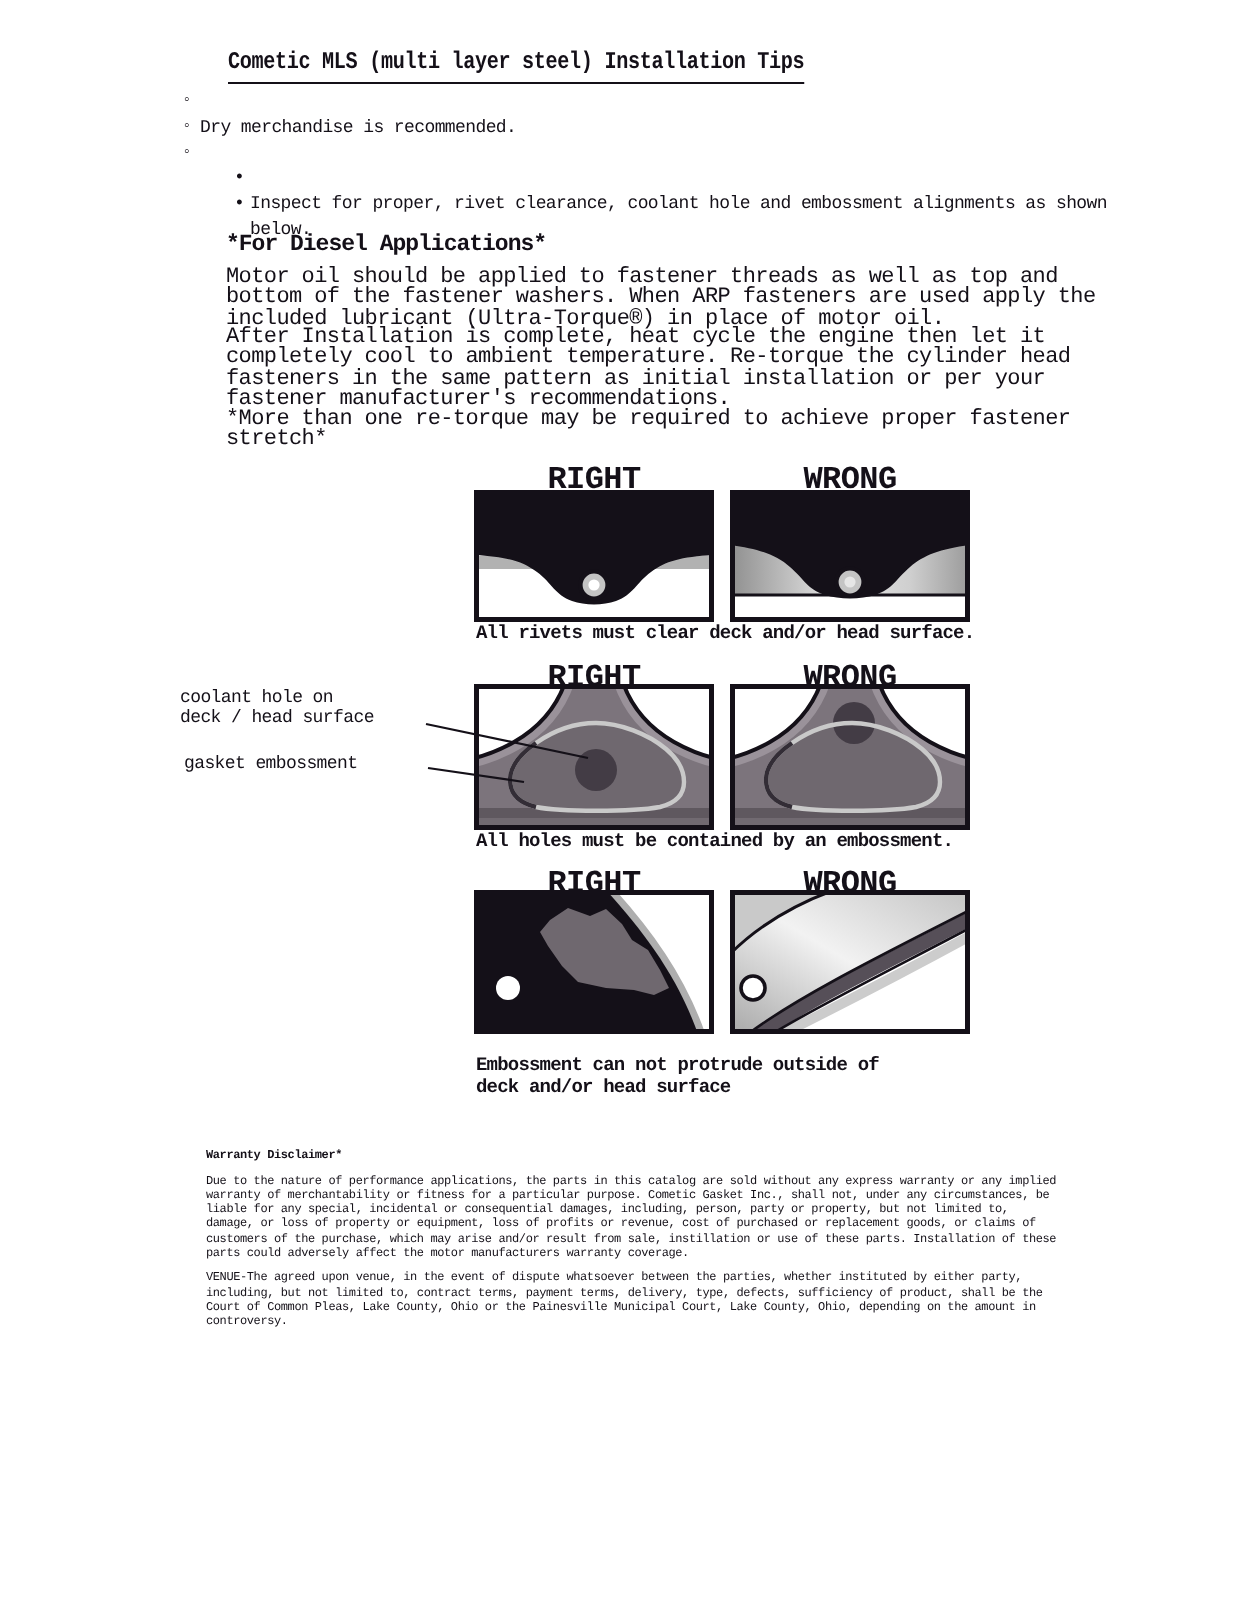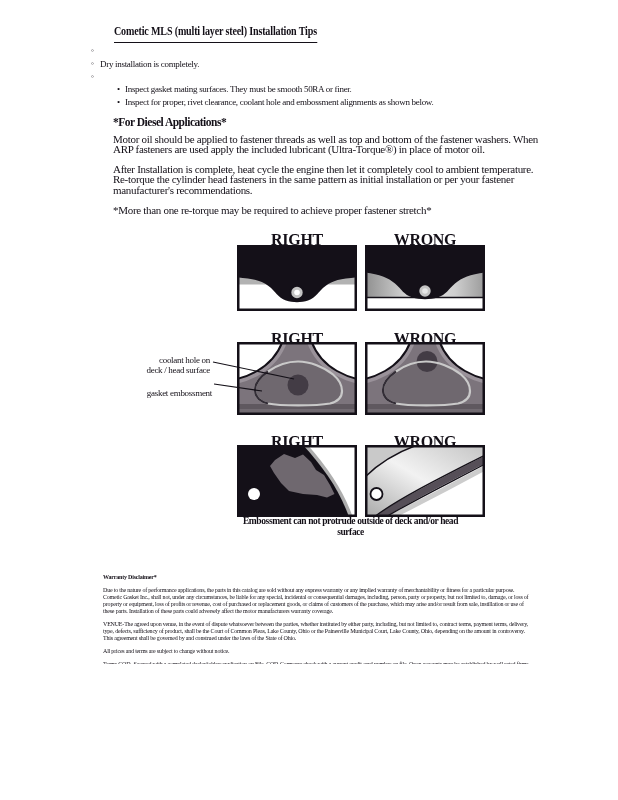--- a/index.html
+++ b/index.html
@@ -1,17 +1,17 @@
 <!DOCTYPE html>
 <html><head>
 <meta charset="utf-8">
 <style>
   html,body{margin:0;padding:0;background:#ffffff;}
   .page{position:relative;width:618px;height:664px;background:#ffffff;
-        font-family:Liberation Serif, serif;color:#141018;overflow:hidden;}
+        font-family:Liberation Mono, monospace;color:#141018;overflow:hidden;}
   .abs{position:absolute;}
 
   
   .title{left:114px;top:24px;font-size:12px;font-weight:bold;letter-spacing:-0.2px;
          white-space:nowrap;border-bottom:1.8px solid #141018;padding-bottom:2.5px;
          transform:scaleX(0.84);transform-origin:0 0;}
 
   
   .tips{left:91px;top:45px;font-size:9px;letter-spacing:-0.3px;line-height:12.8px;width:470px;}
   .b-row{display:flex;}
@@ -22,21 +22,21 @@
   
   .diesel-h{left:113px;top:116px;font-size:11.5px;font-weight:bold;letter-spacing:-0.5px;white-space:nowrap;}
   .body-p{left:113px;font-size:11px;letter-spacing:-0.3px;line-height:10.4px;width:436px;}
 
   
   .dlabel{width:120px;text-align:center;font-size:16px;font-weight:bold;letter-spacing:-0.3px;}
   .dcap{font-size:9.5px;font-weight:bold;letter-spacing:-0.4px;line-height:10.6px;}
   .dbox{width:120px;}
   .dbox svg{display:block;}
 
-  .ann{font-size:9px;letter-spacing:-0.3px;line-height:9.5px;text-align:right;width:120px;margin-top:11px;}
+  .ann{font-size:9px;letter-spacing:-0.3px;line-height:9.5px;width:120px;}
 
   
   .legal{left:103px;top:574px;width:428px;font-size:6px;letter-spacing:-0.2px;line-height:7.2px;}
   .legal .lp{margin:0 0 5.5px 0;}
   .legal .lh{font-weight:bold;margin:0 0 5.5px 0;}
   .legal .nogap{margin:0;}
 
   .pagecode{left:388px;top:759px;font-size:13px;letter-spacing:0.2px;text-align:center;}
 
   .overlay{left:0;top:0;pointer-events:none;z-index:5;}
@@ -47,28 +47,27 @@
 <div class="page">
 
   <div class="abs title">Cometic MLS (multi layer steel) Installation Tips</div>
 
   <div class="abs tips">
     <div class="b-row">
         <span class="b-mark">◦</span>
       </div>
     <div class="b-row">
         <span class="b-mark">◦</span>
-        <span>Dry installation is completely.</span>
+        <span>Dry merchandise is recommended.</span>
       </div>
     <div class="b-row">
         <span class="b-mark">◦</span>
       </div>
     <div class="sb-row">
         <span class="sb-mark">•</span>
-        <span>Inspect gasket mating surfaces.  They must be smooth 50RA or finer.</span>
       </div>
     <div class="sb-row">
         <span class="sb-mark">•</span>
         <span>Inspect for proper, rivet clearance, coolant hole and embossment alignments as shown below.</span>
       </div>
   </div>
 
   <div class="abs diesel-h">*For Diesel Applications*</div>
   <div class="abs body-p" style="top:134px;">Motor oil should be applied to fastener threads as well as top and bottom of the fastener washers. When ARP fasteners are used apply the included lubricant (Ultra-Torque®) in place of motor oil.</div>
   <div class="abs body-p" style="top:205px;">*More than one re-torque may be required to achieve proper fastener stretch*</div>
@@ -99,20 +98,21 @@
       </defs>
       <rect width="120" height="66" fill="#ffffff"></rect>
       <rect y="27.5" width="120" height="25" fill="url(#g1)"></rect>
       <line x1="0" y1="52.5" x2="120" y2="52.5" stroke="#141018" stroke-width="1.4"></line>
       <path d="M0,0 H120 V27.5 C105,29.5 97,32.5 90,38.5 C83,44.5 81.5,49.5 72.5,52.5 C65.5,54.8 54.5,54.8 47.5,52.5 C38.5,49.5 37,44.5 30,38.5 C23,32.5 15,29.5 0,27.5 Z" fill="#141018"></path>
       <circle cx="60" cy="46" r="6.8" fill="#c4c4c4" stroke="#141018" stroke-width="2.2"></circle>
       <circle cx="60" cy="46" r="2.8" fill="#e6e6e6"></circle>
       <rect x="0" y="0" width="120" height="66" fill="none" stroke="#141018" stroke-width="5"></rect>
     </svg>
   </div>
+  <div class="abs dcap" style="left:238px;top:312px;width:280px;">All rivets must clear deck and/or head surface.</div>
 
   <div class="abs dlabel" style="left:237px;top:330px;">RIGHT</div>
   <div class="abs dlabel" style="left:365px;top:330px;">WRONG</div>
 
   <div class="abs ann" style="left:90px;top:345px;">
     <div>coolant hole on</div>
     <div>deck / head surface</div>
   </div>
   <div class="abs ann" style="left:92px;top:378px;">gasket embossment</div>
 
@@ -141,20 +141,21 @@
       <path d="M-2,-2 L46,-2 C42,10 34,21 20,29 C12,33.5 5,36 -2,37.5 Z" fill="#ffffff" stroke="#141018" stroke-width="2"></path>
       <path d="M122,-2 L74,-2 C78,10 86,21 100,29 C108,33.5 115,36 122,37.5 Z" fill="none" stroke="#9a929a" stroke-width="9"></path>
       <path d="M122,-2 L74,-2 C78,10 86,21 100,29 C108,33.5 115,36 122,37.5 Z" fill="#ffffff" stroke="#141018" stroke-width="2"></path>
       <path d="M18,48 C18,41 23,35 31,29.5 C41,22.5 51,19.5 61,19.5 C73,19.5 87,25 96,32.5 C102,37.5 105,43 105,49 C105,55 101,59.5 93,61.5 C79,64 43,64 31,61.5 C23,59.5 18,55 18,48 Z" fill="#6f686f"></path>
       <circle cx="62" cy="19.5" r="10.5" fill="#433c45"></circle>
       <path d="M18,48 C18,41 23,35 31,29.5 C41,22.5 51,19.5 61,19.5 C73,19.5 87,25 96,32.5 C102,37.5 105,43 105,49 C105,55 101,59.5 93,61.5 C79,64 43,64 31,61.5 C23,59.5 18,55 18,48 Z" fill="none" stroke="#c9c9c9" stroke-width="2.2"></path>
       <path d="M31,29.5 C23,35 18,41 18,48 C18,55 23,59.5 31,61.5" fill="none" stroke="#332d36" stroke-width="2.2"></path>
       <rect x="0" y="0" width="120" height="73" fill="none" stroke="#141018" stroke-width="5"></rect>
     </svg>
   </div>
+  <div class="abs dcap" style="left:238px;top:416px;width:280px;">All holes must be contained by an embossment.</div>
 
   <div class="abs dlabel" style="left:237px;top:433px;">RIGHT</div>
   <div class="abs dlabel" style="left:365px;top:433px;">WRONG</div>
 
   <div class="abs dbox" style="left:237px;top:445px;">
     <svg width="120" height="72" viewBox="0 0 120 72">
       <rect width="120" height="72" fill="#ffffff"></rect>
       <path d="M66,0 C86,22 102,44 112,72" fill="none" stroke="#aeaeae" stroke-width="7"></path>
       <path d="M0,0 H66 C86,22 102,44 112,72 L0,72 Z" fill="#141018"></path>
       <path d="M38,15 L47,9 L58,13 L66,9.5 L74,17 L79,25 L87,30 L93,40 L97.5,49 L90,52.5 L80,50 L66,49 L52,46 L44,38 L37,28 L33,21 Z" fill="#6f686f"></path>
@@ -175,21 +176,21 @@
       <path d="M0,32 C14,18 33,7 52,0 H120 V12 C80,32 34,54 12,72 H0 Z" fill="url(#g3)"></path>
       <path d="M0,0 H52 C33,7 14,18 0,32 Z" fill="#c9c9c9" stroke="#141018" stroke-width="1.5"></path>
       <path d="M120,23 C86,41.5 46,62 26,72" stroke="#cccccc" stroke-width="5" fill="none"></path>
       <path d="M120,14.5 C82,34 38,55.5 15,72" stroke="#564f58" stroke-width="7" fill="none"></path>
       <path d="M120,10 C80,30.5 35,52.5 9,72" stroke="#141018" stroke-width="1.3" fill="none"></path>
       <path d="M120,19 C84,38 42,59 21,72" stroke="#141018" stroke-width="1.3" fill="none"></path>
       <circle cx="11.5" cy="49" r="6" fill="#ffffff" stroke="#141018" stroke-width="1.8"></circle>
       <rect x="0" y="0" width="120" height="72" fill="none" stroke="#141018" stroke-width="5"></rect>
     </svg>
   </div>
-  <div class="abs dcap" style="left:238px;top:516px;width:225px;text-align:center;">Embossment can not protrude outside of deck and/or head surface</div>
+  <div class="abs dcap" style="left:238px;top:528px;width:225px;">Embossment can not protrude outside of deck and/or head surface</div>
 
   <svg class="abs overlay" width="618" height="800" viewBox="0 0 618 800">
     <line x1="213" y1="362" x2="294" y2="379" stroke="#141018" stroke-width="1.1"></line>
     <line x1="214" y1="384" x2="262" y2="391" stroke="#141018" stroke-width="1.1"></line>
   </svg>
 
   <div class="abs legal">
     <div class="lh">Warranty Disclaimer*</div>
     <div class="lp">Due to the nature of performance applications, the parts in this catalog are sold without any express warranty or any implied warranty of merchantability or fitness for a particular purpose.  Cometic Gasket Inc., shall not, under any circumstances, be liable for any special, incidental or consequential damages, including, person, party or property, but not limited to, damage, or loss of property or equipment, loss of profits or revenue, cost of purchased or replacement goods, or claims of customers of the purchase, which may arise and/or result from sale, instillation or use of these parts.  Installation of these parts could adversely affect the motor manufacturers warranty coverage.</div>
     <div class="nogap">VENUE-The agreed upon venue, in the event of dispute whatsoever between the parties, whether instituted by either party, including, but not limited to, contract terms, payment terms, delivery, type, defects, sufficiency of product, shall be the Court of Common Pleas, Lake County, Ohio or the Painesville Municipal Court, Lake County, Ohio, depending on the amount in controversy.</div>

